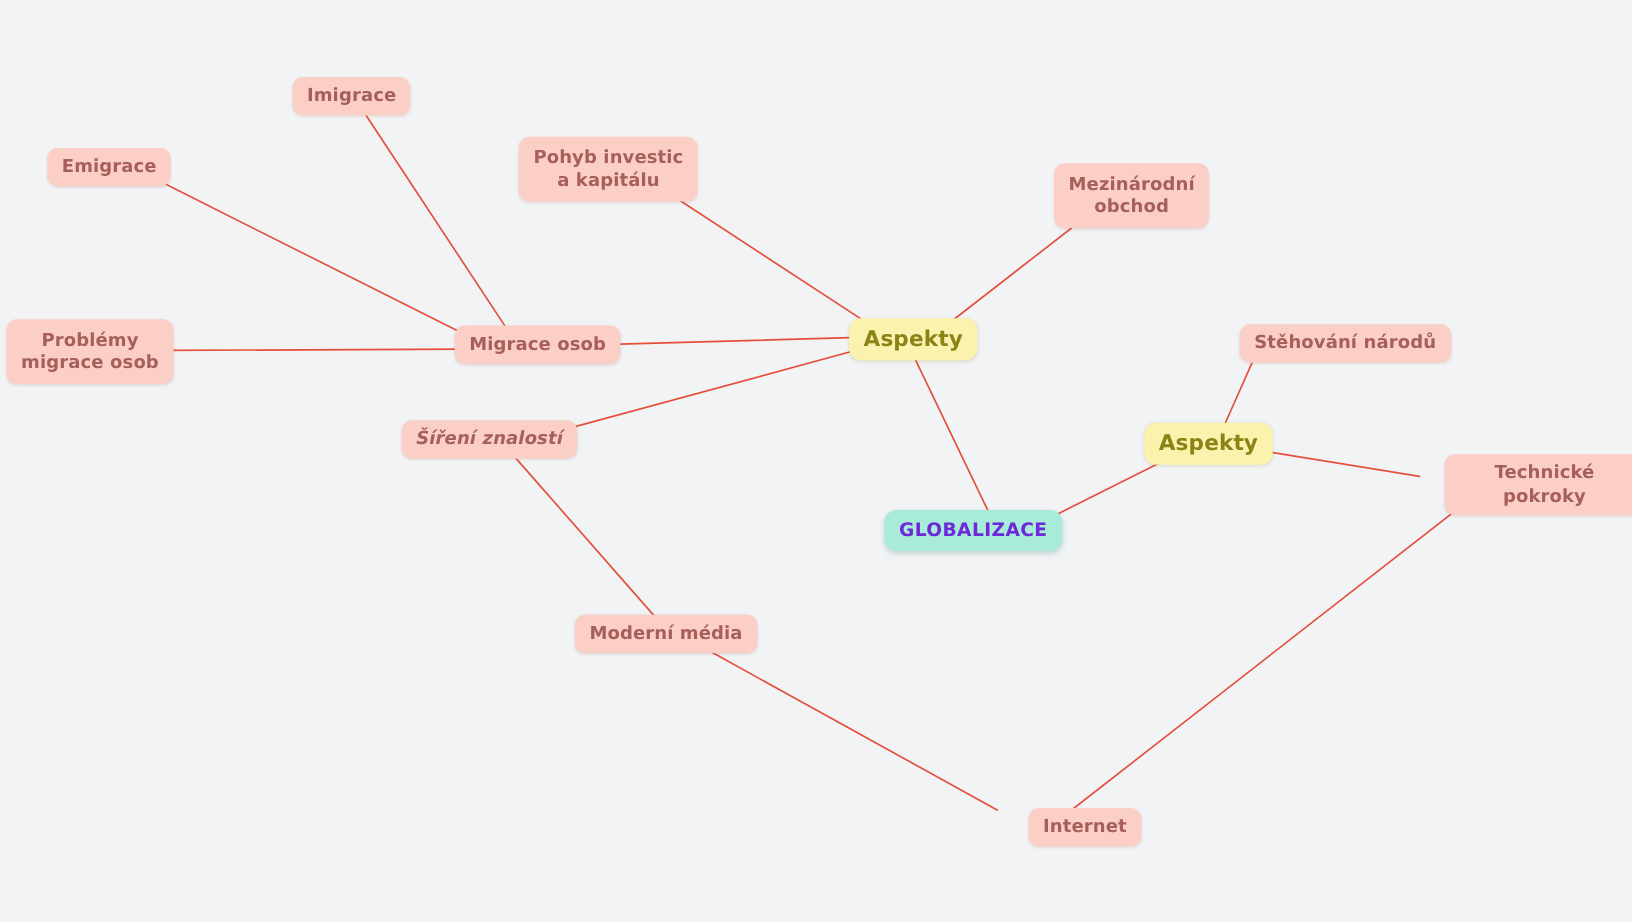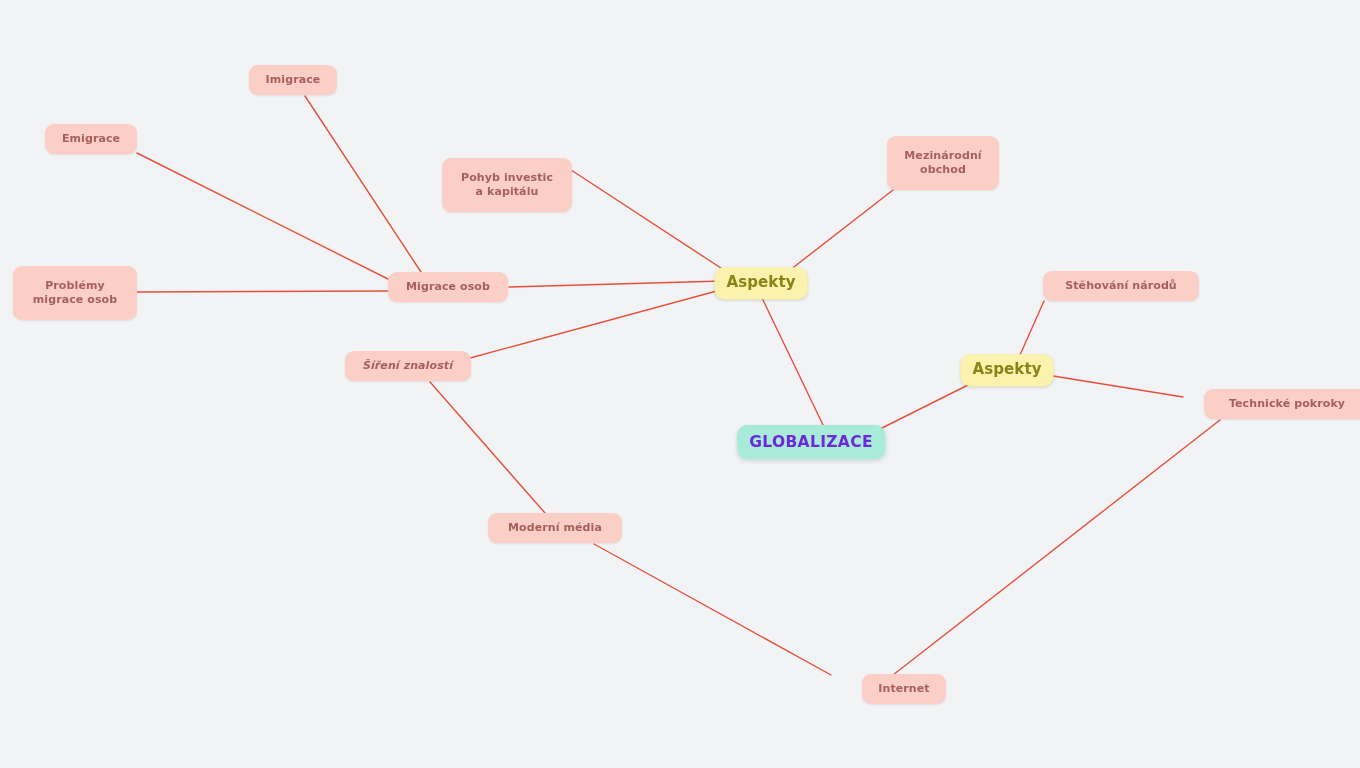--- a/index.html
+++ b/index.html
@@ -36,35 +36,35 @@
     letter-spacing: 0.1px;
     white-space: pre-line;
     line-height: 1.30;
     padding: 6px 12px;
     transform: translate(-50%, -50%);
     user-select: none;
   }
   .node.branch {
     background: #fbcfc6;
     color: #a65f5a;
-    font-size: 11px;
+    font-size: 15px;
     box-shadow: 0 1px 2px rgba(120, 70, 60, 0.13);
   }
   .node.root {
     background: #a8ebd9;
     color: #6d28d9;
     font-size: 15.5px;
     letter-spacing: 0.35px;
     box-shadow: 0 2px 4px rgba(40, 120, 100, 0.22);
     border-radius: 10px;
   }
   .node.topic {
     background: #fbf2ae;
     color: #8a8416;
-    font-size: 15px;
+    font-size: 18px;
     box-shadow: 0 1px 3px rgba(130, 125, 40, 0.20);
     border-radius: 10px;
   }
 </style>
 </head>
 <body>
 
 <div id="canvas">
   <svg id="edge-layer" viewBox="0 0 1360 768">
       <line x1="824" y1="427" x2="762" y2="298" stroke="#e5503c" stroke-width="1.4" stroke-linecap="round"></line>
@@ -81,21 +81,21 @@
       <line x1="430" y1="382" x2="545" y2="513" stroke="#e5503c" stroke-width="1.4" stroke-linecap="round"></line>
       <line x1="594" y1="544" x2="831" y2="675" stroke="#e5503c" stroke-width="1.4" stroke-linecap="round"></line>
       <line x1="893" y1="675" x2="1220" y2="420" stroke="#e5503c" stroke-width="1.4" stroke-linecap="round"></line>
     </svg>
   <div id="node-layer">
       <div class="node root" style="left: 811px; top: 442px; min-width: 126px; min-height: 34px;">GLOBALIZACE</div>
       <div class="node topic" style="left: 761px; top: 283px; min-width: 80px; min-height: 30px;">Aspekty</div>
       <div class="node topic" style="left: 1007px; top: 370px; min-width: 82px; min-height: 30px;">Aspekty</div>
       <div class="node branch" style="left: 448px; top: 287px; min-width: 120px; min-height: 30px;">Migrace osob</div>
       <div class="node branch" style="left: 408px; top: 366px; min-width: 126px; min-height: 30px; font-style: italic;">Šíření znalostí</div>
-      <div class="node branch" style="left: 507px; top: 141px; min-width: 130px; min-height: 54px; margin-top: 44px;">Pohyb investic
+      <div class="node branch" style="left: 507px; top: 141px; min-width: 130px; min-height: 54px;">Pohyb investic
 a kapitálu</div>
       <div class="node branch" style="left: 943px; top: 163px; min-width: 112px; min-height: 54px;">Mezinárodní
 obchod</div>
       <div class="node branch" style="left: 293px; top: 80px; min-width: 88px; min-height: 30px;">Imigrace</div>
       <div class="node branch" style="left: 91px; top: 139px; min-width: 92px; min-height: 30px;">Emigrace</div>
       <div class="node branch" style="left: 75px; top: 293px; min-width: 124px; min-height: 54px;">Problémy
 migrace osob</div>
       <div class="node branch" style="left: 1121px; top: 286px; min-width: 156px; min-height: 30px;">Stěhování národů</div>
       <div class="node branch" style="left: 1265px; top: 404px; min-width: 166px; min-height: 30px; margin-left: 22px;">Technické pokroky</div>
       <div class="node branch" style="left: 555px; top: 528px; min-width: 134px; min-height: 30px;">Moderní média</div>

